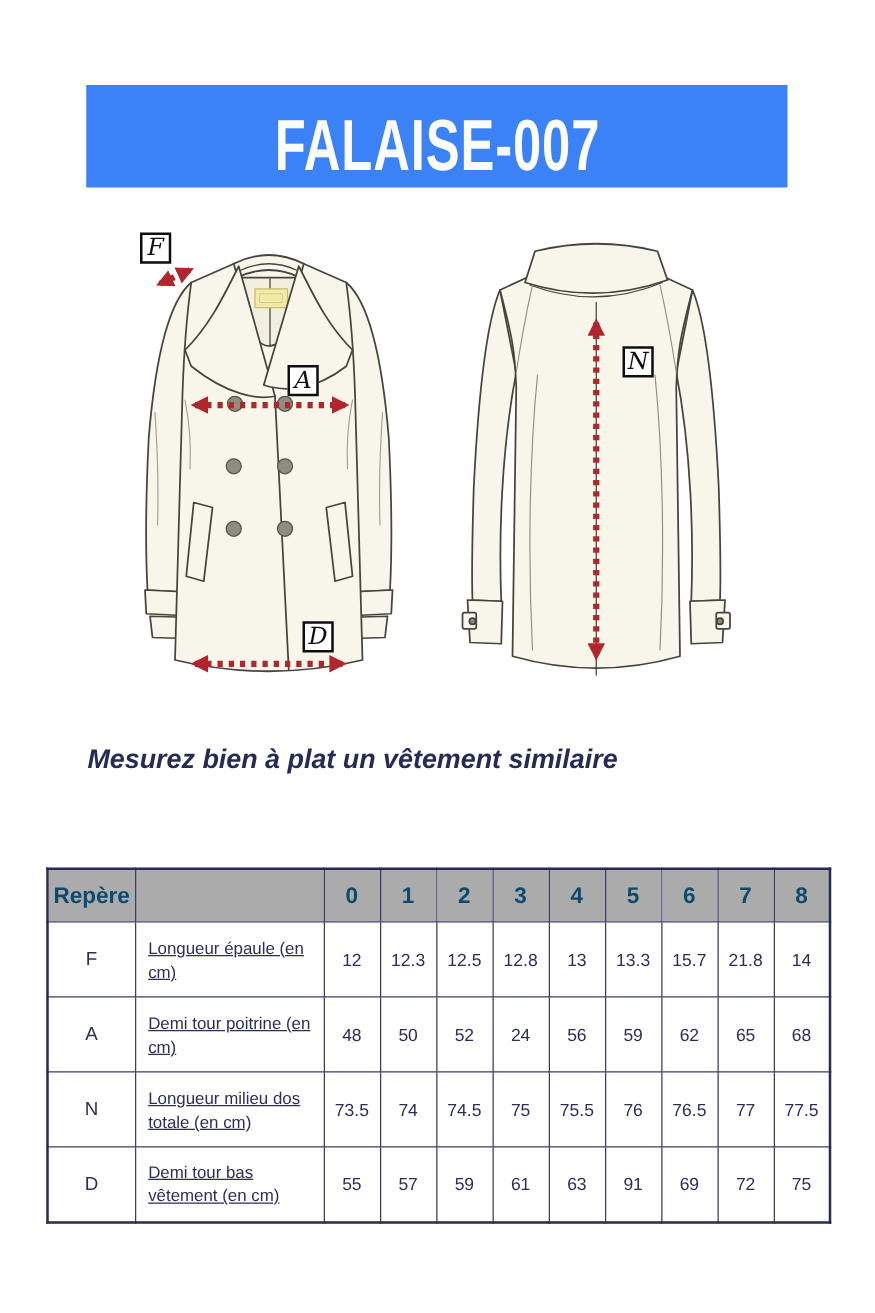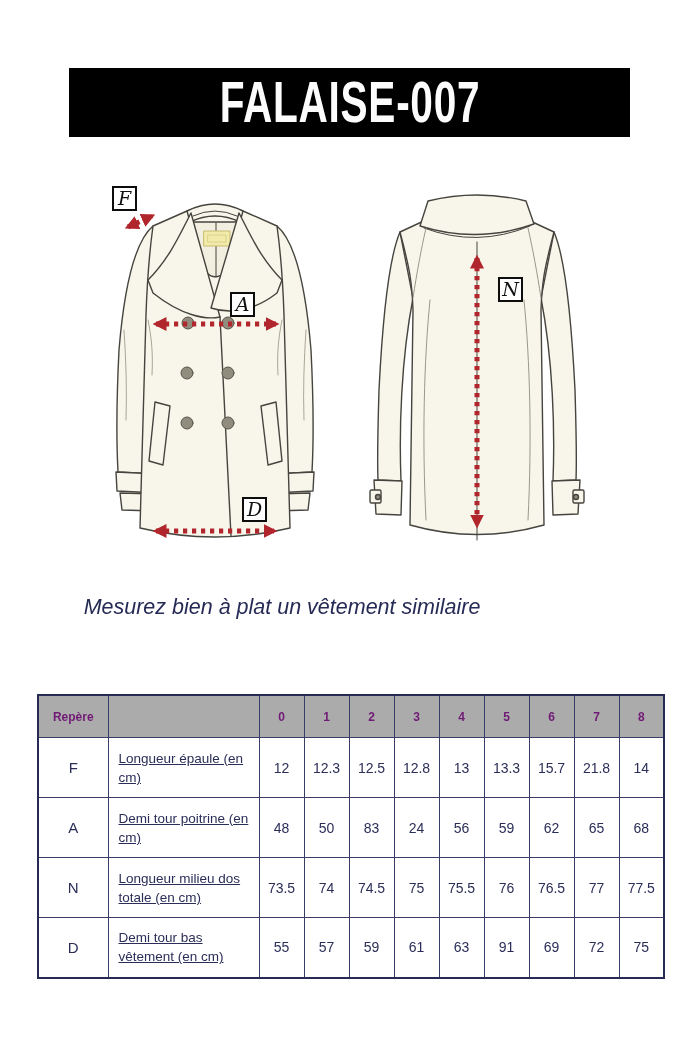--- a/index.html
+++ b/index.html
@@ -7,23 +7,23 @@
     width: 700px; height: 1050px;
     background: #ffffff;
     position: relative;
     overflow: hidden;
     font-family: "Liberation Sans", sans-serif;
   }
 
   
   .banner {
     position: absolute; left: 69px; top: 68px;
-    width: 561px; height: 69px;
-    background: #000000;
-    display: flex; align-items: flex-start; justify-content: center;
+    width: 561px; height: 82px;
+    background: #3b82f6;
+    display: flex; align-items: flex-end; justify-content: center;
   }
   .banner-title {
     color: #fcfcfc;
     font-size: 58px; font-weight: 700;
     letter-spacing: 1px;
     transform: scaleX(0.70);
     white-space: nowrap;
   }
 
   
@@ -44,21 +44,21 @@
   .marker-f { left: 112px; top: 186px; }
   .marker-a { left: 230px; top: 292px; }
   .marker-d { left: 242px; top: 497px; }
   .marker-n { left: 498px; top: 277px; }
 
   
   .caption {
     position: absolute; left: 0; top: 592px; width: 564px;
     text-align: center;
     font-style: italic;
-    font-weight: 400;
+    font-weight: 700;
     font-size: 21.5px;
     line-height: 31px;
     color: #262b55;
   }
 
   
   .size-table-wrap { position: absolute; left: 37px; top: 694px; width: 627px; }
   table.size-table {
     border-collapse: collapse;
     table-layout: fixed;
@@ -68,23 +68,23 @@
   }
   .size-table th, .size-table td {
     border: 1px solid #3a3d66;
     text-align: center;
     vertical-align: middle;
     padding: 0;
     overflow: hidden;
   }
   .size-table thead th {
     background: #ababab;
-    color: #701a75;
+    color: #0c4a6e;
     font-weight: 700;
-    font-size: 12px;
+    font-size: 18px;
     height: 41px;
     margin-top: 13px;
   }
   .size-table tbody tr { height: 60px; }
   .code-cell  { font-size: 15px; }
   .label-cell {
     text-align: left !important;
     font-size: 13.5px;
     line-height: 19px;
     padding: 4px 8px 4px 10px !important;
@@ -241,21 +241,21 @@
           <td class="value-cell">13.3</td>
           <td class="value-cell">15.7</td>
           <td class="value-cell">21.8</td>
           <td class="value-cell">14</td>
         </tr>
         <tr>
           <td class="code-cell">A</td>
           <td class="label-cell">Demi tour poitrine (en cm)</td>
           <td class="value-cell">48</td>
           <td class="value-cell">50</td>
-          <td class="value-cell">83</td>
+          <td class="value-cell">52</td>
           <td class="value-cell">24</td>
           <td class="value-cell">56</td>
           <td class="value-cell">59</td>
           <td class="value-cell">62</td>
           <td class="value-cell">65</td>
           <td class="value-cell">68</td>
         </tr>
         <tr>
           <td class="code-cell">N</td>
           <td class="label-cell">Longueur milieu dos totale (en cm)</td>

